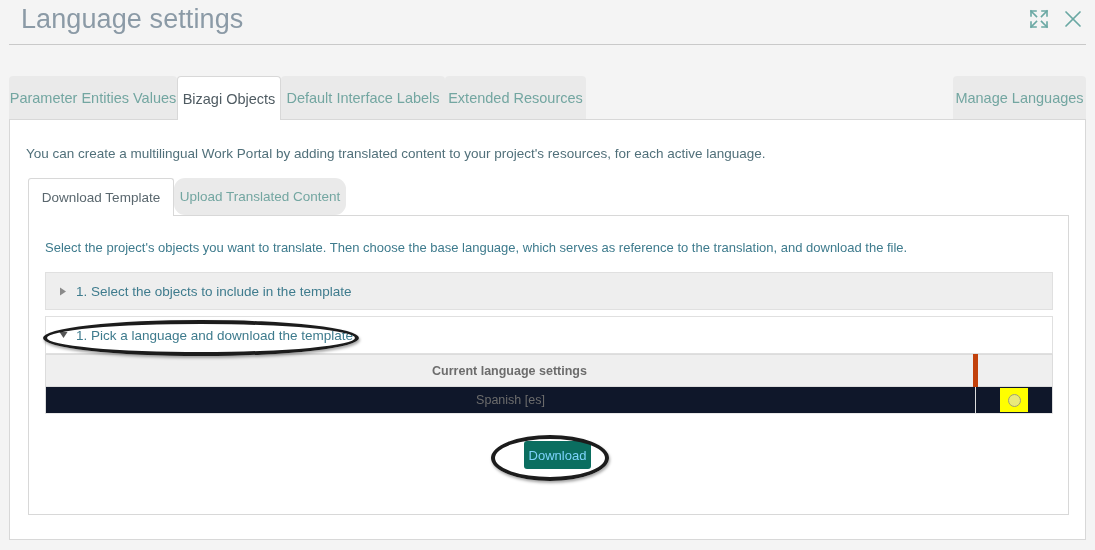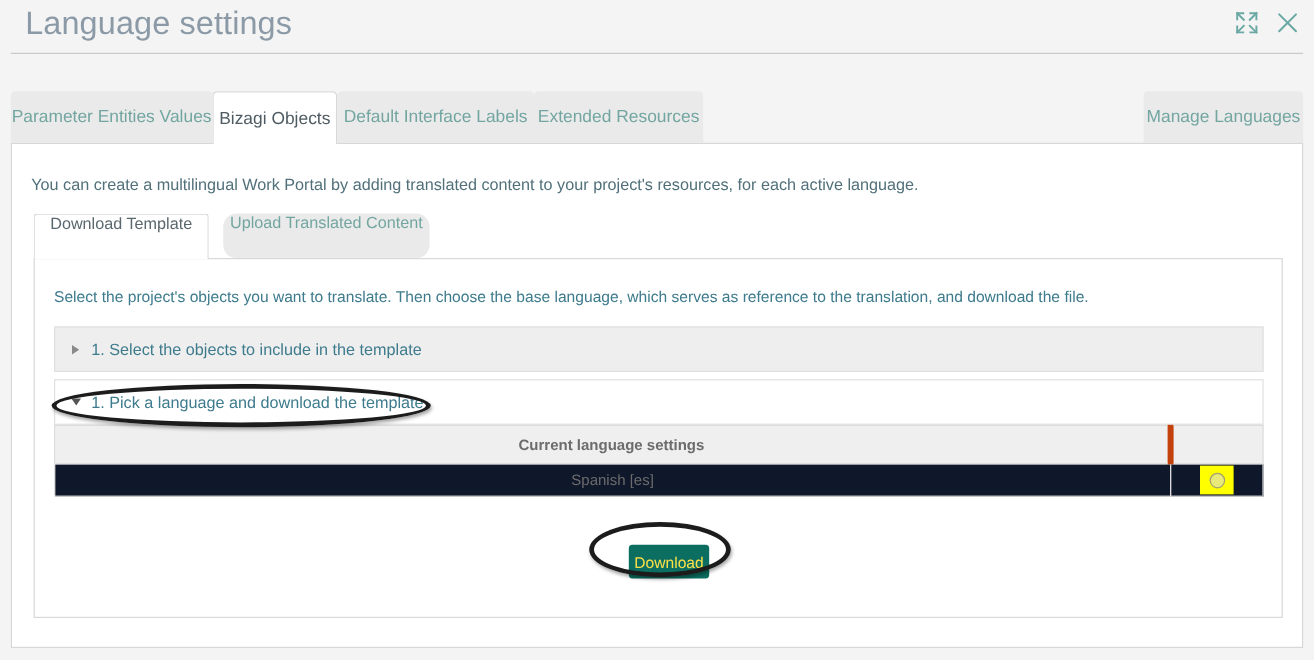--- a/index.html
+++ b/index.html
@@ -64,32 +64,32 @@
     position:absolute;left:16px;top:26px;
     font-size:13.5px;color:#51707a;
   }
 
   
   #inner-tabstrip{
     position:absolute;left:18px;top:58px;height:38px;
   }
   .itab{
     position:absolute;top:0;height:37px;
-    display:flex;align-items:flex-start;justify-content:center;
+    display:flex;align-items:center;justify-content:center;
     font-size:13.5px;cursor:pointer;white-space:nowrap;
     box-sizing:border-box;
     border-top-left-radius:3px;border-top-right-radius:3px;
   }
   .itab.active{
     background:#ffffff;color:#5a676e;height:38px;
     border:1px solid #d8d8d8;border-bottom:none;z-index:3;
   }
   .itab.idle{background:#eaeaea;color:#73a6a1;}
   #itab-download-template{left:0px;width:146px;}
-  #itab-upload-translated-content{left:158px;width:172px;border-radius:11px;}
+  #itab-upload-translated-content{left:146px;width:172px;border-radius:11px;}
 
   
   #inner-panel{
     position:absolute;left:18px;top:95px;width:1041px;height:300px;
     background:#ffffff;border:1px solid #d8d8d8;box-sizing:border-box;
     z-index:2;
   }
   #select-text{
     position:absolute;left:16px;top:24px;
     font-size:13px;color:#3e7b8d;
@@ -151,25 +151,25 @@
     box-sizing:border-box;cursor:pointer;
   }
   .radio .dot{
     width:6px;height:6px;border-radius:50%;background:#555533;
   }
 
   
   #download-button{
     position:absolute;left:495px;top:225px;
     width:67px;height:28px;
-    background:#0b6e60;color:#fde047;
+    background:#0b6e60;color:#7dd3fc;
     border:none;border-radius:3px;
     font-size:13px;font-family:"Liberation Sans", sans-serif;
     cursor:pointer;
-    display:flex;align-items:center;justify-content:center;margin-top:13px;
+    display:flex;align-items:center;justify-content:center;
   }
 
   
   .annot-oval{
     position:absolute;
     border:4px solid #1c1c1c;
     border-radius:50%;
     box-sizing:border-box;
     pointer-events:none;
     z-index:9;

